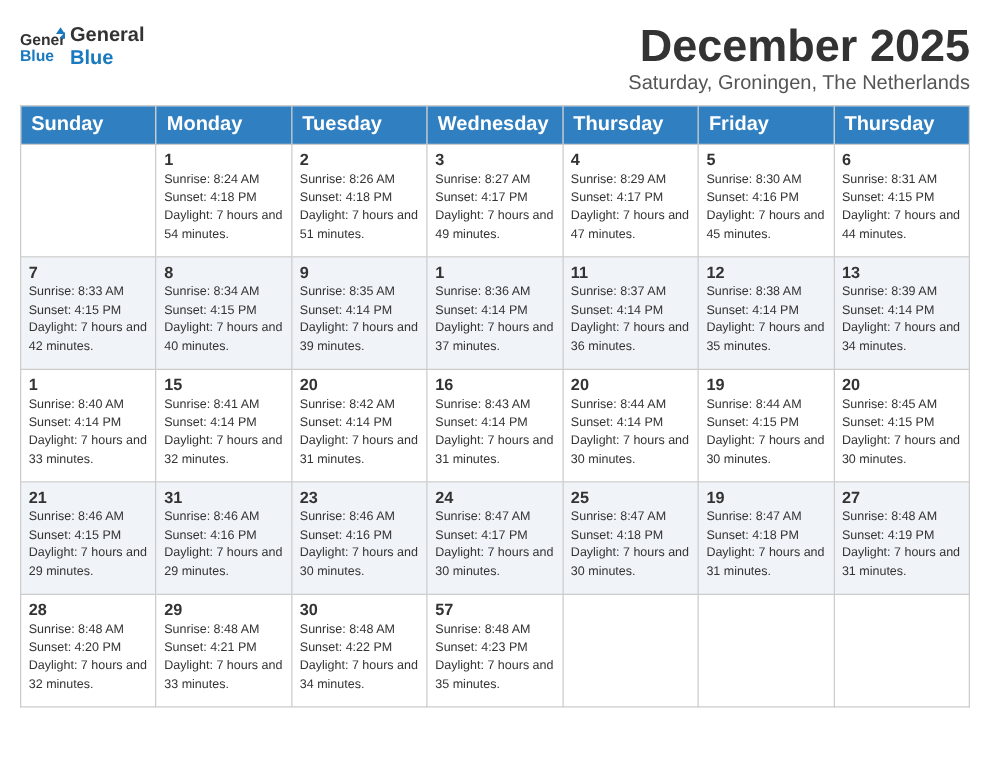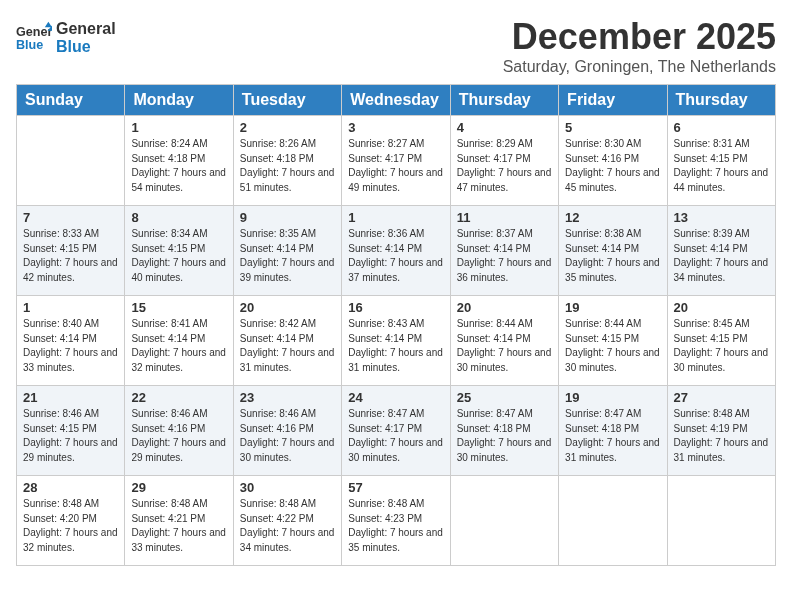--- a/index.html
+++ b/index.html
@@ -206,21 +206,21 @@
           <span class="day-number">20</span>
           <div class="cell-info">Sunrise: 8:45 AM<br>Sunset: 4:15 PM<br>Daylight: 7 hours and 30 minutes.</div>
         </td>
       </tr>
       <tr>
         <td>
           <span class="day-number">21</span>
           <div class="cell-info">Sunrise: 8:46 AM<br>Sunset: 4:15 PM<br>Daylight: 7 hours and 29 minutes.</div>
         </td>
         <td>
-          <span class="day-number">22</span>
+          <span class="day-number">31</span>
           <div class="cell-info">Sunrise: 8:46 AM<br>Sunset: 4:16 PM<br>Daylight: 7 hours and 29 minutes.</div>
         </td>
         <td>
           <span class="day-number">23</span>
           <div class="cell-info">Sunrise: 8:46 AM<br>Sunset: 4:16 PM<br>Daylight: 7 hours and 30 minutes.</div>
         </td>
         <td>
           <span class="day-number">24</span>
           <div class="cell-info">Sunrise: 8:47 AM<br>Sunset: 4:17 PM<br>Daylight: 7 hours and 30 minutes.</div>
         </td>

